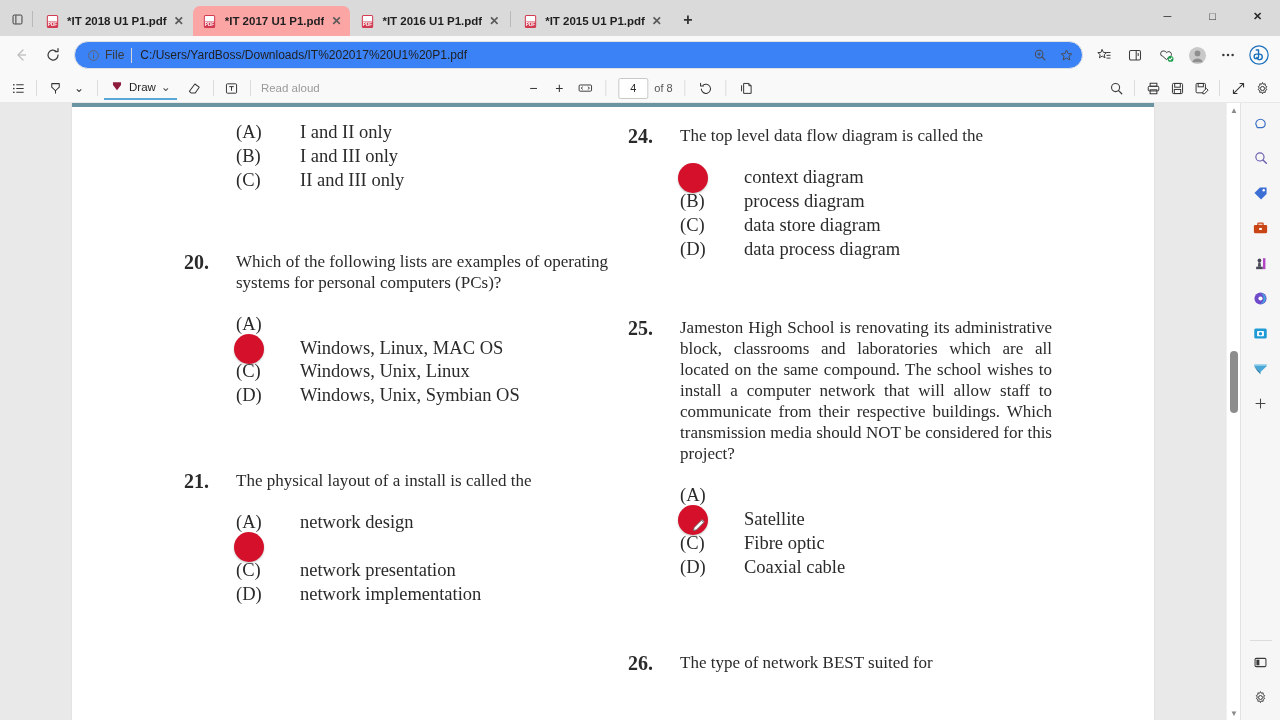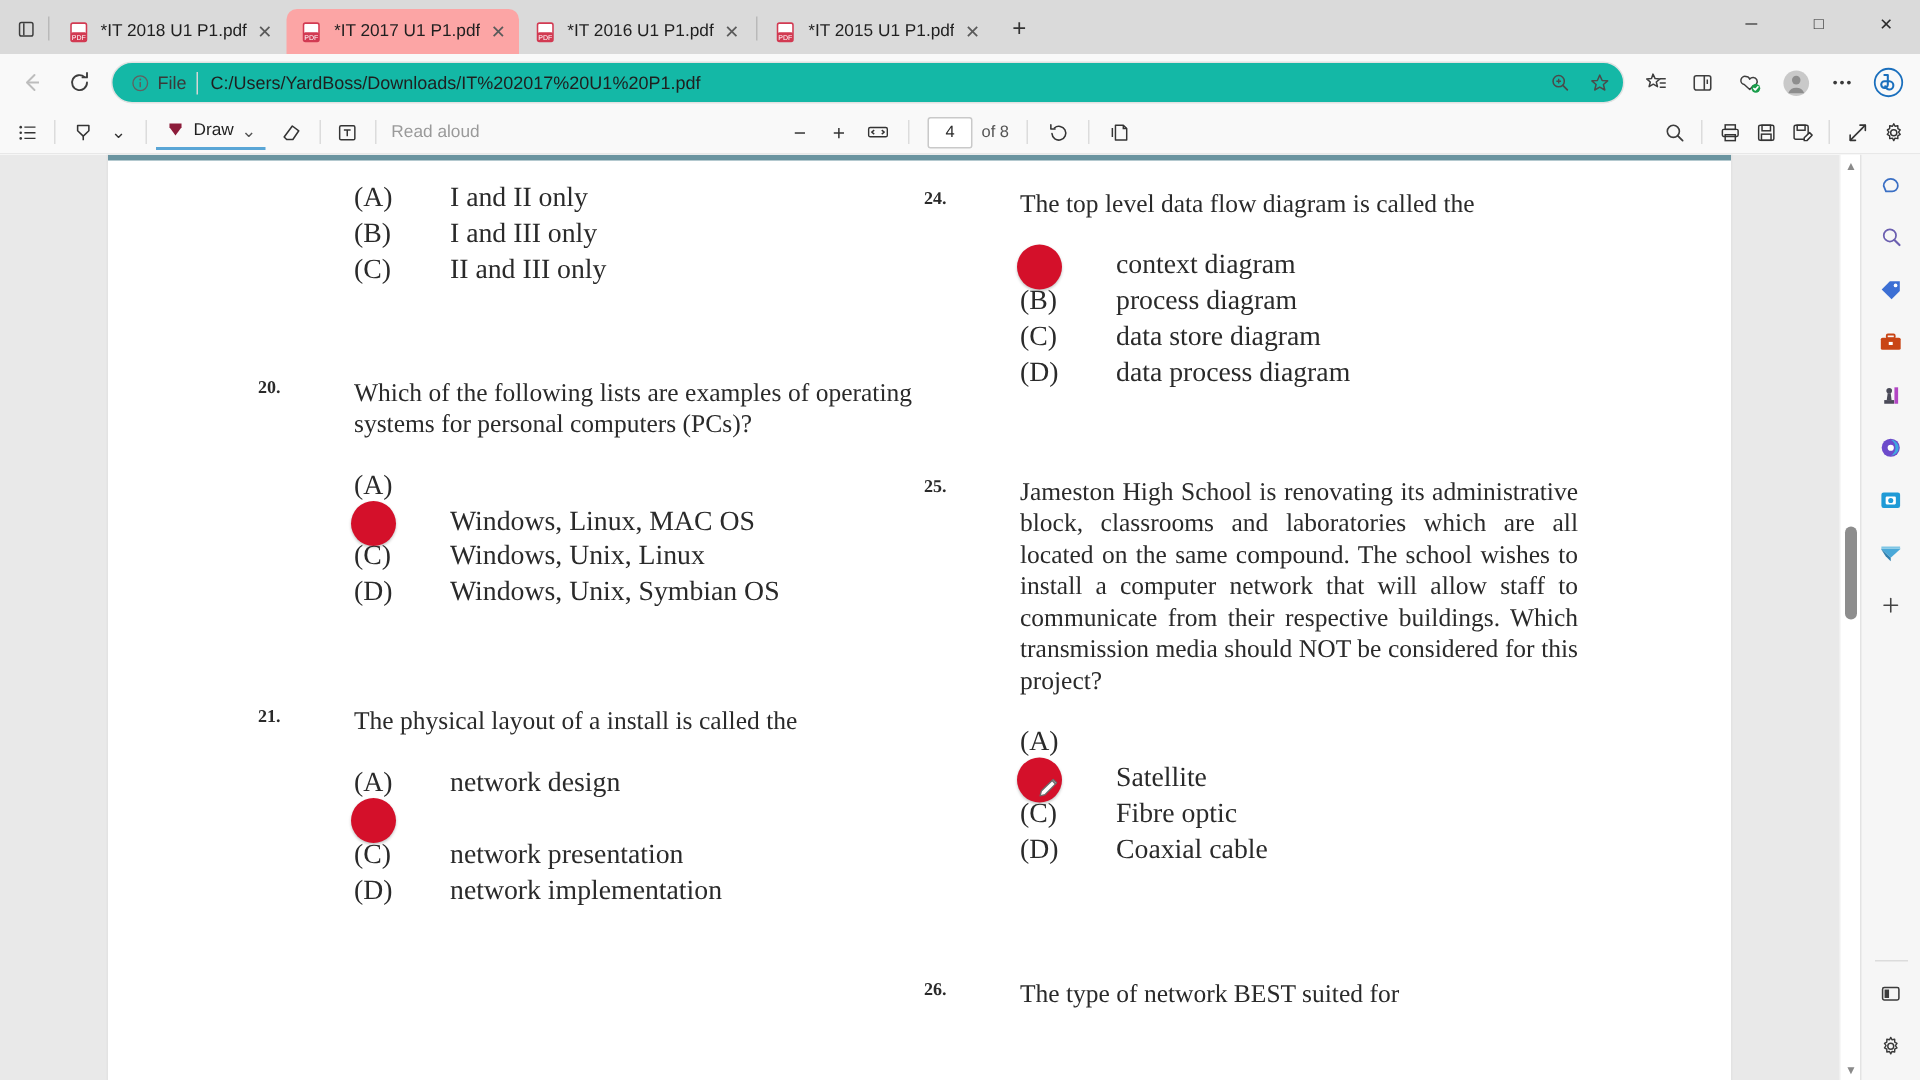--- a/index.html
+++ b/index.html
@@ -17,20 +17,21 @@
     display: flex; flex-direction: column;
   }
 
   
   .tabstrip {
     height: 36px;
     background: #dadada;
     display: flex; align-items: flex-end;
     padding-left: 4px;
     position: relative;
+    font-weight: bold;
   }
   .tab-listbtn {
     width: 26px; height: 28px;
     display: flex; align-items: center; justify-content: center;
     margin-bottom: 3px;
     color: #333;
   }
   .tab-sep {
     width: 1px; height: 16px; background: #b9b9b9;
     margin: 0 2px 9px 2px;
@@ -89,21 +90,21 @@
     width: 30px; height: 30px;
     display: flex; align-items: center; justify-content: center;
     color: #404040;
     border-radius: 4px;
     flex: 0 0 30px;
   }
   .navbtn.disabled { color: #bdbdbd; }
   .omnibox {
     flex: 1 1 auto;
     height: 28px;
-    background: #14b8a6;
+    background: #3b82f6;
     border: 1px solid #e2e2e2;
     border-radius: 14px;
     display: flex; align-items: center;
     padding: 0 4px 0 10px;
     margin: 0 4px;
     font-size: 12px;
     min-width: 0;
   }
   .omni-info { width: 16px; height: 16px; display:flex; align-items:center; justify-content:center; color:#555; flex:0 0 16px;}
   .omni-scheme { font-size: 12px; color: #3a3a3a; margin: 0 7px 0 4px; }
@@ -188,22 +189,22 @@
     inset: 0;
     font-family: "Liberation Serif", serif;
     color: #2a2a2a;
   }
   .col { position: absolute; top: 0; }
   .col-left { left: 96px; width: 440px; }
   .col-right { left: 540px; width: 440px; }
 
   .qblock { position: relative; margin-bottom: 0; }
   .qnum {
-    position: absolute; left: 4px; top: 0;
-    font-weight: bold; font-size: 12px;
+    position: absolute; left: 16px; top: 0;
+    font-weight: bold; font-size: 20px;
     font-family: "Liberation Serif", serif;
   }
   .qtext {
     margin-left: 68px;
     font-size: 17px;
     line-height: 1.24;
     text-align: justify;
   }
   .opts { margin-left: 68px; }
   .opt {

